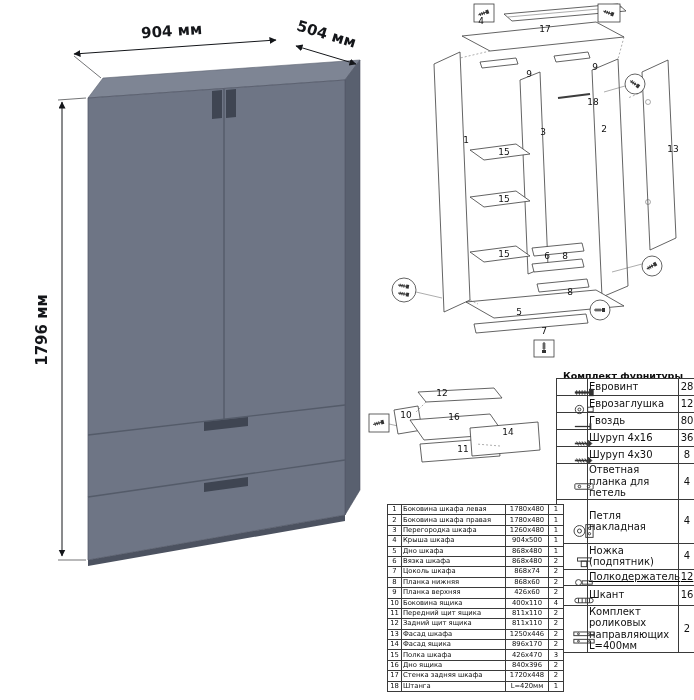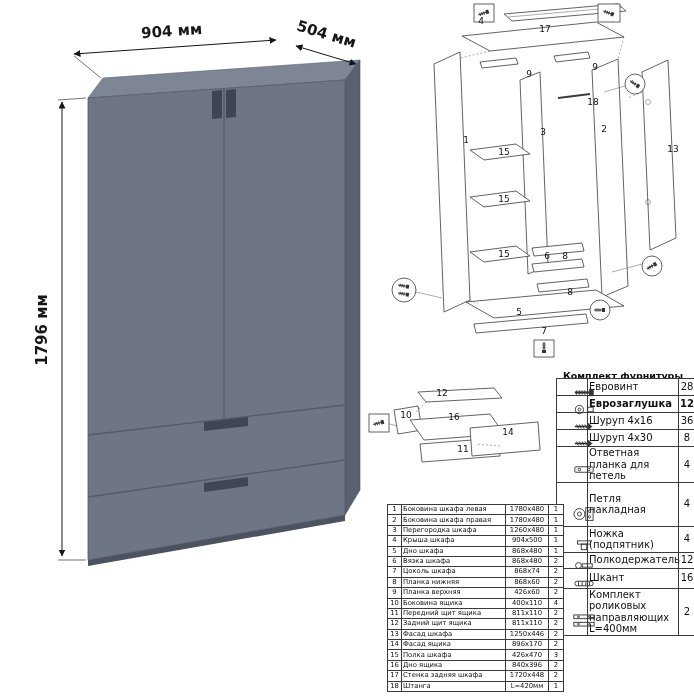--- a/index.html
+++ b/index.html
@@ -190,32 +190,44 @@
                 <line x1="8" y1="3.5" x2="8" y2="8.5"></line>
                 <line x1="11" y1="3.5" x2="11" y2="8.5"></line>
                 <line x1="14" y1="3.5" x2="14" y2="8.5"></line>
                 <rect x="19" y="2.5" width="4" height="7" fill="#333"></rect>
               </g>
             </svg>
           </td>
           <td class="nm">Евровинт</td>
           <td class="q">28</td>
         </tr>
-        <tr style="height: 17px; font-weight: bold;">
+        <tr style="height: 17px;">
           <td class="ic">
             <svg viewBox="0 0 26 12" width="24" height="11">
               <g stroke="#333" fill="none">
                 <circle cx="8" cy="6" r="4.5"></circle>
                 <circle cx="8" cy="6" r="1.6"></circle>
                 <rect x="17" y="3.5" width="6" height="5"></rect>
               </g>
             </svg>
           </td>
           <td class="nm">Еврозаглушка</td>
           <td class="q">12</td>
+        </tr>
+        <tr style="height: 17px;">
+          <td class="ic">
+            <svg viewBox="0 0 26 12" width="24" height="11">
+              <g stroke="#333">
+                <line x1="3" y1="6" x2="20" y2="6" stroke-width="1.4"></line>
+                <line x1="20" y1="2.5" x2="20" y2="9.5" stroke-width="2"></line>
+              </g>
+            </svg>
+          </td>
+          <td class="nm">Гвоздь</td>
+          <td class="q">80</td>
         </tr>
         <tr style="height: 17px;">
           <td class="ic">
             <svg viewBox="0 0 26 12" width="24" height="11">
               <g stroke="#333" fill="none">
                 <line x1="3" y1="6" x2="18" y2="6" stroke-width="1.8"></line>
                 <line x1="5" y1="3.8" x2="7" y2="8.2"></line>
                 <line x1="8" y1="3.8" x2="10" y2="8.2"></line>
                 <line x1="11" y1="3.8" x2="13" y2="8.2"></line>
                 <line x1="14" y1="3.8" x2="16" y2="8.2"></line>
@@ -275,21 +287,21 @@
             <svg viewBox="0 0 26 14" width="24" height="13">
               <g stroke="#333" fill="none">
                 <rect x="6" y="2" width="14" height="3.5"></rect>
                 <rect x="10" y="5.5" width="6" height="6"></rect>
               </g>
             </svg>
           </td>
           <td class="nm">Ножка (подпятник)</td>
           <td class="q">4</td>
         </tr>
-        <tr style="height: 16px;">
+        <tr style="height: 16px; text-decoration: underline;">
           <td class="ic">
             <svg viewBox="0 0 26 12" width="24" height="11">
               <g stroke="#333" fill="none">
                 <circle cx="7" cy="6" r="3.2"></circle>
                 <rect x="11" y="4.2" width="11" height="3.6"></rect>
               </g>
             </svg>
           </td>
           <td class="nm">Полкодержатель</td>
           <td class="q">12</td>

